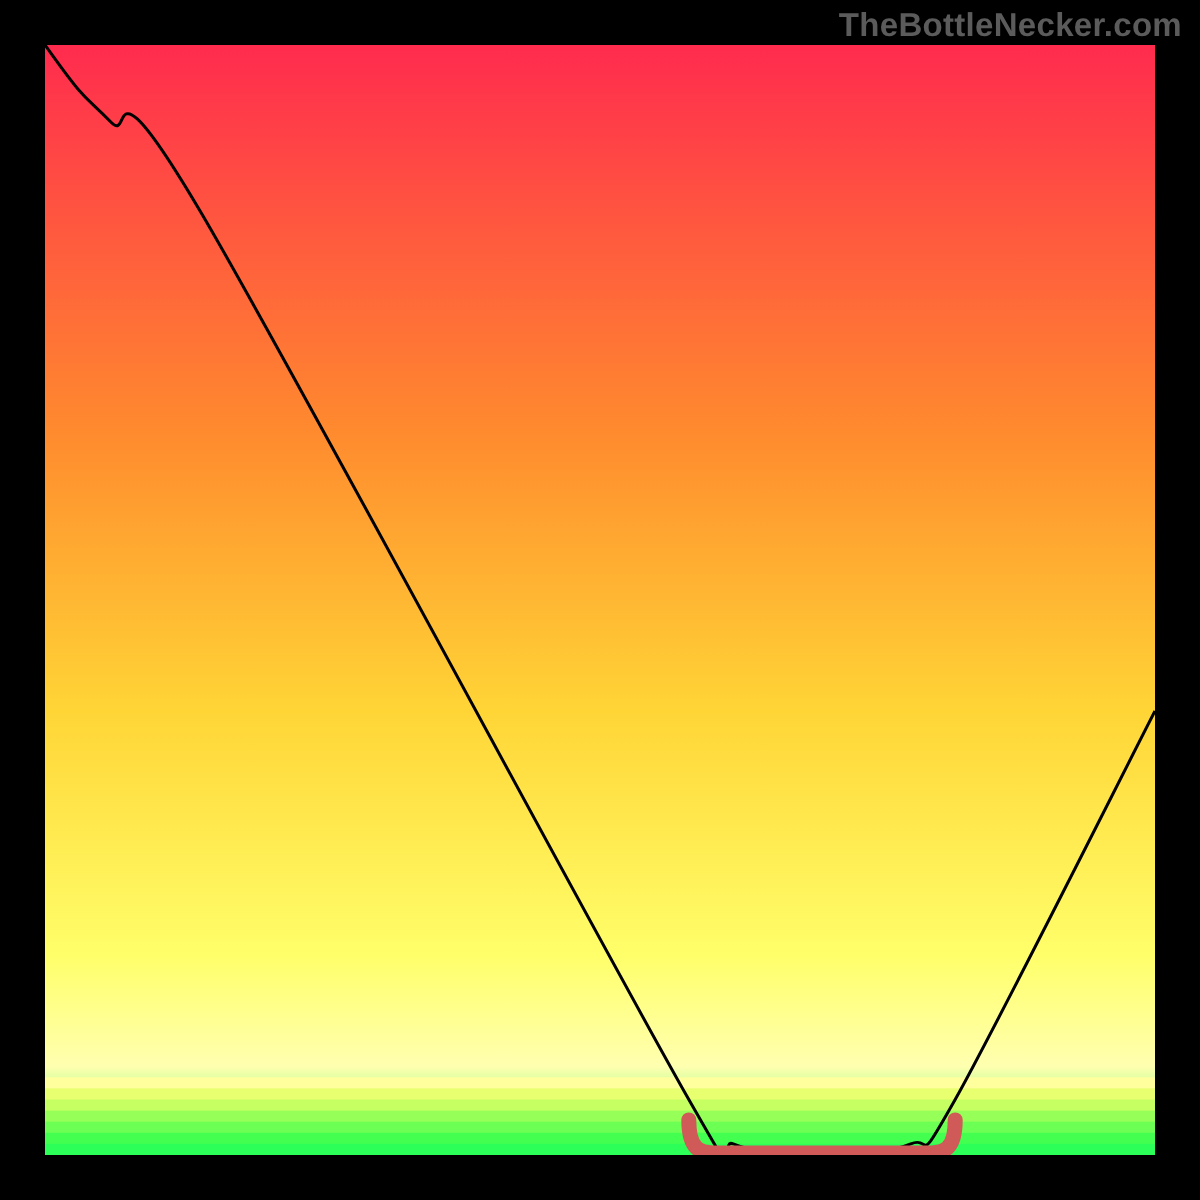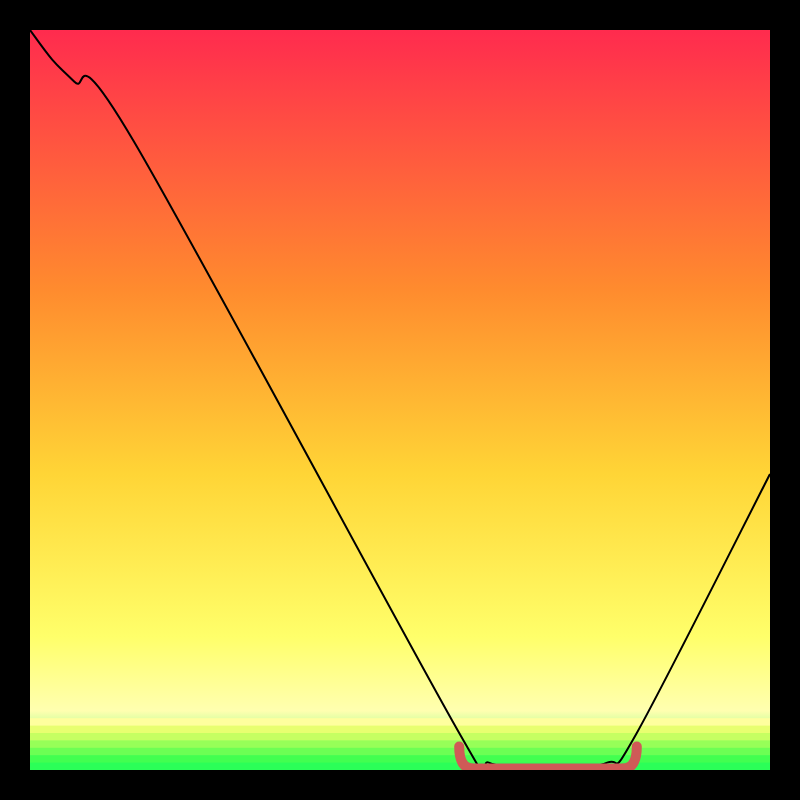--- a/index.html
+++ b/index.html
@@ -22,20 +22,21 @@
     width: 740px;
     height: 740px;
   }
   svg { display: block; }
 </style>
 </head>
 <body>
 
 <div class="frame">
 
+  <div class="watermark">TheBottleNecker.com</div>
 
   <div class="plot">
     <svg id="chart-svg" viewBox="0 0 740 740" preserveAspectRatio="none" width="740" height="740">
         <defs>
           <linearGradient id="bg-grad" x1="0" y1="0" x2="0" y2="1">
             <stop offset="0%" stop-color="#ff2b4e"></stop>
             <stop offset="35%" stop-color="#ff8b2e"></stop>
             <stop offset="60%" stop-color="#ffd536"></stop>
             <stop offset="82%" stop-color="#ffff6a"></stop>
             <stop offset="92%" stop-color="#ffffb0"></stop>

